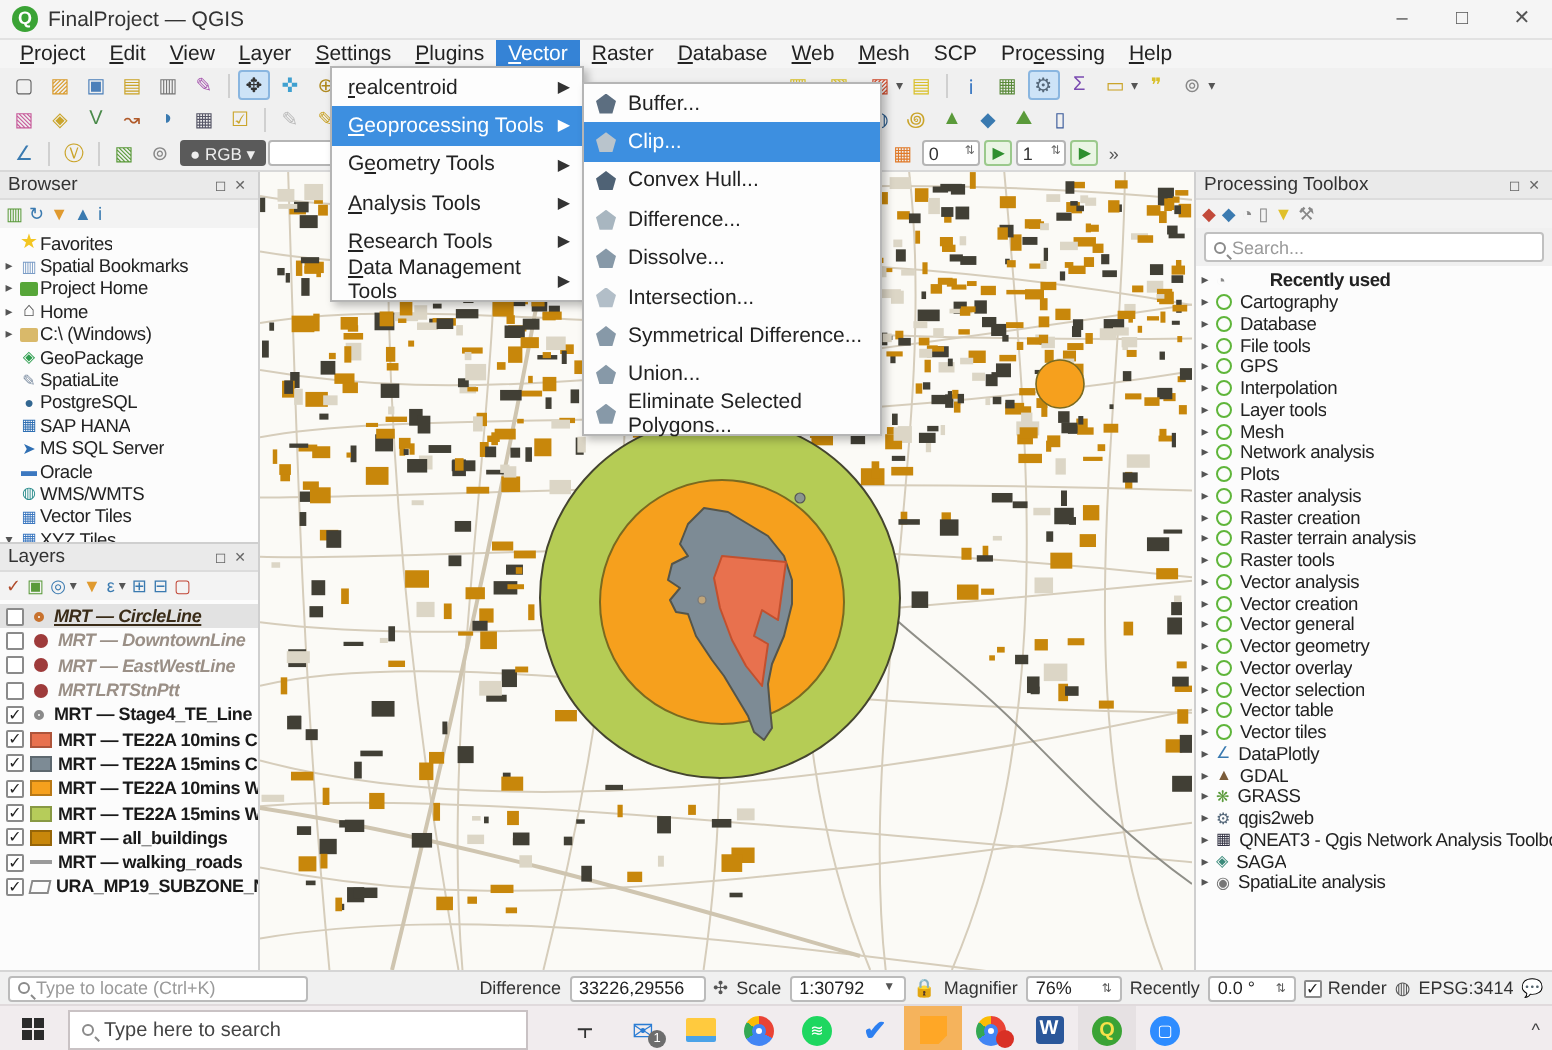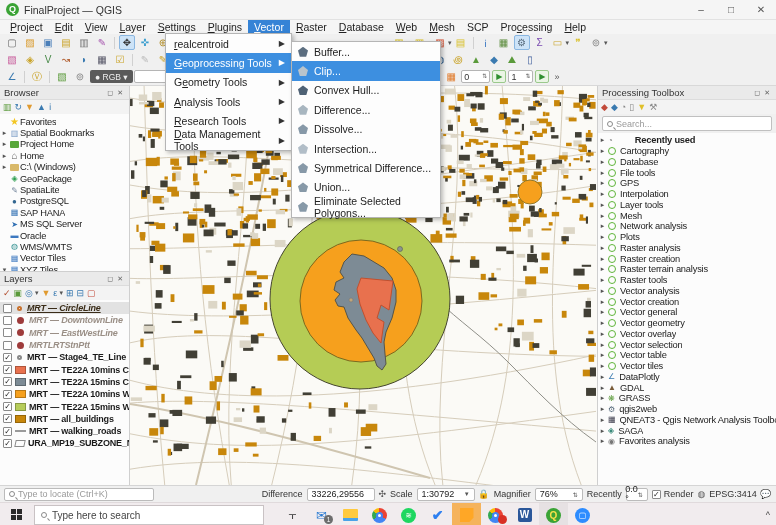--- a/index.html
+++ b/index.html
@@ -1304,21 +1304,21 @@
             <span class="lname" style="margin-left: 2px;">QNEAT3 - Qgis Network Analysis Toolbox</span>
           </div>
           <div class="xrow">
             <span class="tarrow">▸</span>
             <span style="font-size: 8px; color: rgb(58, 138, 122); margin: 0px 2px 0px 1px;">◈</span>
             <span class="lname" style="margin-left: 2px;">SAGA</span>
           </div>
           <div class="xrow">
             <span class="tarrow">▸</span>
             <span style="font-size: 8px; color: rgb(119, 119, 119); margin: 0px 2px 0px 1px;">◉</span>
-            <span class="lname" style="margin-left: 2px;">Favorites analysis</span>
+            <span class="lname" style="margin-left: 2px;">SpatiaLite analysis</span>
           </div>
         </div>
     </div>
   </div>
 
   <div class="statusbar">
     <div class="locator">
       <span class="lens"></span>
       <span>Type to locate (Ctrl+K)</span>
     </div>
@@ -1331,21 +1331,21 @@
         <span>1:30792</span>
         <span style="font-size:6px; color:#555">▼</span>
       </span>
     <span class="sb-icon" style="color:#777">🔒</span>
     <span class="sb-label">Magnifier</span>
     <span class="sbox" style="width:48px; justify-content:space-between">
         <span>76%</span>
         <span style="font-size:6px; color:#555">⇅</span>
       </span>
     <span class="sb-label">Recently</span>
-    <span class="sbox" style="width:22px; justify-content:flex-end">
+    <span class="sbox" style="width:44px; justify-content:space-between">
         <span>0.0 °</span>
         <span style="font-size:6px; color:#555">⇅</span>
       </span>
     <span style="display:inline-flex; align-items:center; gap:3px;">
         <span class="cb">✓</span>
         <span>Render</span>
       </span>
     <span class="sb-icon" style="color:#555">◍</span>
     <span>EPSG:3414</span>
     <span class="sb-icon" style="color:#555">💬</span>

